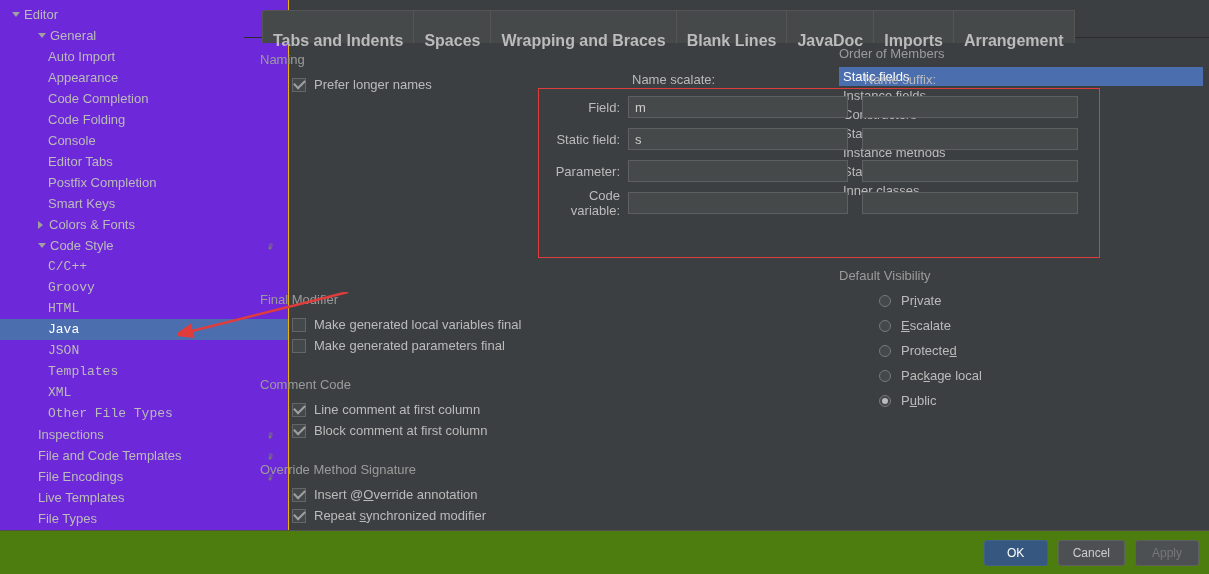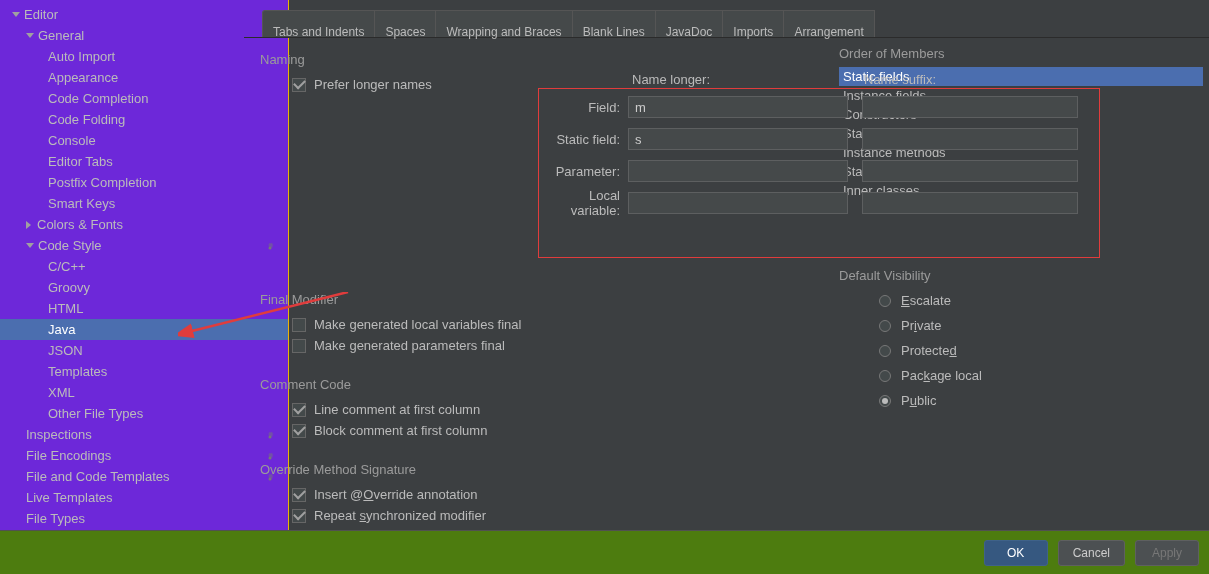--- a/index.html
+++ b/index.html
@@ -30,36 +30,36 @@
     border-top: 4px solid transparent; border-bottom: 4px solid transparent;
     border-left: 5px solid #a0a0a0; border-right: none;
     margin-right: 6px;
   }
   .tree-item .gear {
     position: absolute; right: 12px; top: 4px; width: 12px; height: 12px;
     color: #777;
   }
   .gear svg { width: 12px; height: 12px; }
   .pad0 { padding-left: 12px; }
-  .pad1 { padding-left: 26px; }
+  .pad1 { padding-left: 38px; }
   .pad2 { padding-left: 48px; }
-  .pad3 { padding-left: 48px; }
+  .pad3 { padding-left: 48px; font-family: Liberation Mono, monospace; }
 
   .main {
     position: absolute; left: 244px; top: 0; right: 0; height: 530px;
   }
   .tabs {
     display: flex; height: 28px; padding-left: 18px;
     border-bottom: 1px solid #2b2b2b; align-items: stretch;
     margin-top: 10px;
   }
   .tab {
-    padding: 8px 10px; line-height: 27px; font-size: 12px;
+    padding: 16px 10px; line-height: 27px; font-size: 16px;
     border: 1px solid #555; border-bottom: none;
-    background: #45494a; margin-right: -1px; cursor: default;
+    background: #45494a; margin-right: -1px; cursor: default; font-weight: bold;
   }
   .tab.first { border-top-left-radius: 3px; }
   .tab.active { background: #3c3f41; border-bottom: 1px solid #3c3f41; }
   .tab.last { border-top-right-radius: 3px; }
   .content {
     display: flex; position: absolute; top: 40px; bottom: 0; left: 0; right: 0;
   }
   .left-pane { flex: 1; padding: 6px 16px 0 16px; position: relative; }
   .right-pane { width: 370px; padding: 6px 6px 0 0; }
 
@@ -180,28 +180,28 @@
       <div class="tree-item pad3">Other File Types</div>
     </div>
   <div class="tree-item pad1">
       <span>Inspections</span>
     <span class="gear"><svg viewBox="0 0 16 16" fill="currentColor">
           <circle cx="8" cy="8" r="2"></circle>
           <path d="M8 0l1 2 2-1 0 2 2 1-2 1 1 2-2 0-1 2-1-2-2 0 1-2-2-1 2-1 0-2 2 1z" opacity=".5"></path>
         </svg></span>
   </div>
   <div class="tree-item pad1">
-      <span>File Encodings</span>
+      <span>File and Code Templates</span>
     <span class="gear"><svg viewBox="0 0 16 16" fill="currentColor">
           <circle cx="8" cy="8" r="2"></circle>
           <path d="M8 0l1 2 2-1 0 2 2 1-2 1 1 2-2 0-1 2-1-2-2 0 1-2-2-1 2-1 0-2 2 1z" opacity=".5"></path>
         </svg></span>
   </div>
   <div class="tree-item pad1">
-      <span>File and Code Templates</span>
+      <span>File Encodings</span>
     <span class="gear"><svg viewBox="0 0 16 16" fill="currentColor">
           <circle cx="8" cy="8" r="2"></circle>
           <path d="M8 0l1 2 2-1 0 2 2 1-2 1 1 2-2 0-1 2-1-2-2 0 1-2-2-1 2-1 0-2 2 1z" opacity=".5"></path>
         </svg></span>
   </div>
   <div class="tree-item pad1">
       <span>Live Templates</span>
     </div>
   <div class="tree-item pad1">
       <span>File Types</span>
@@ -224,41 +224,41 @@
       <div class="section-label">Naming</div>
       <div class="checkbox checked">
           <span class="box"></span>
           <span class="lbl">Prefer longer names</span>
         </div>
 
       <div class="naming-area">
       <div class="naming-grid">
         <div class="headers">
           <div class="cell1"></div>
-          <div class="cell2">Name longer:</div>
+          <div class="cell2">Name scalate:</div>
           <div class="cell3">Name suffix:</div>
         </div>
         <div id="naming-rows">
               <div class="naming-row">
                 <div class="lab">Field:</div>
                 <input class="in1" value="m" style="">
                 <input class="in2" style="">
               </div>
               <div class="naming-row">
                 <div class="lab">Static field:</div>
                 <input class="in1" value="s" style="">
                 <input class="in2" style="">
               </div>
               <div class="naming-row">
                 <div class="lab">Parameter:</div>
                 <input class="in1" style="">
                 <input class="in2" style="">
               </div>
               <div class="naming-row">
-                <div class="lab">Local variable:</div>
+                <div class="lab">Code variable:</div>
                 <input class="in1" style="">
                 <input class="in2" style="">
               </div>
             </div>
       </div>
       </div>
 
       <div class="red-box"></div>
 
       <div class="section-label">Final Modifier</div>
@@ -302,25 +302,25 @@
           <div class="member-item">Instance methods</div>
           <div class="member-item">Static inner classes</div>
           <div class="member-item">Inner classes</div>
         </div>
 
       <div class="visibility">
         <div class="order-label">Default Visibility</div>
         <div id="vis-list">
             <div class="radio">
               <span class="circ"></span>
+              <span class="lbl">Pr<u>i</u>vate</span>
+            </div>
+            <div class="radio">
+              <span class="circ"></span>
               <span class="lbl"><u>E</u>scalate</span>
-            </div>
-            <div class="radio">
-              <span class="circ"></span>
-              <span class="lbl">Pr<u>i</u>vate</span>
             </div>
             <div class="radio">
               <span class="circ"></span>
               <span class="lbl">Protecte<u>d</u></span>
             </div>
             <div class="radio">
               <span class="circ"></span>
               <span class="lbl">Pac<u>k</u>age local</span>
             </div>
             <div class="radio selected">

